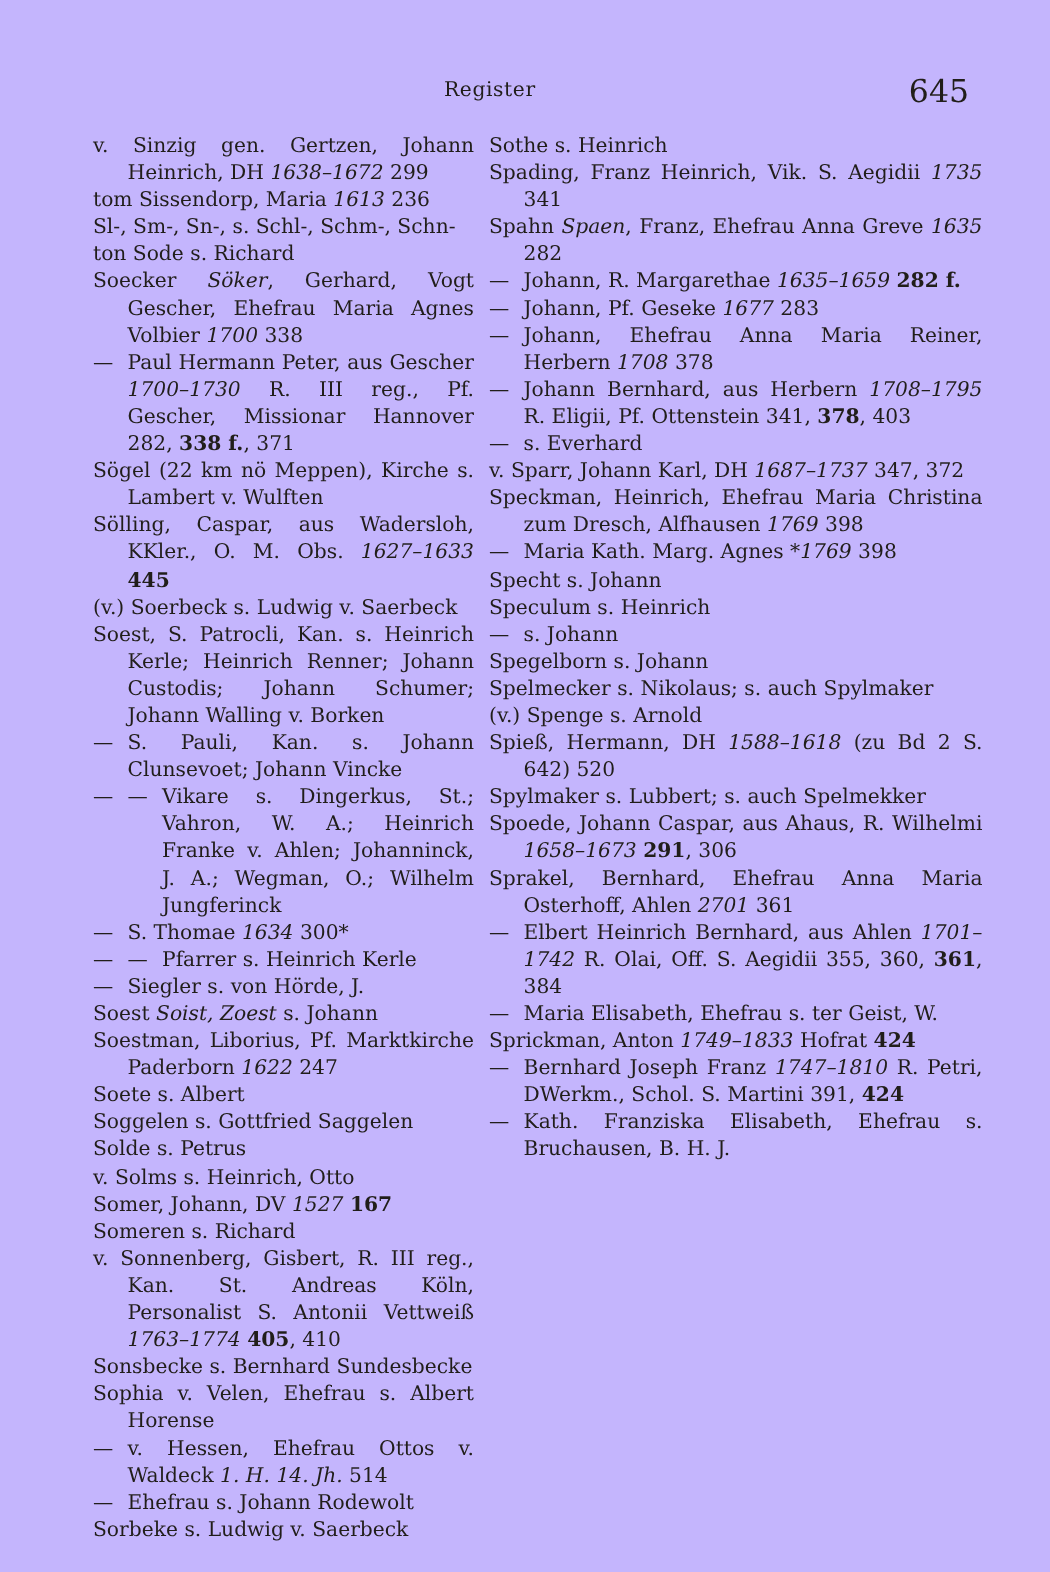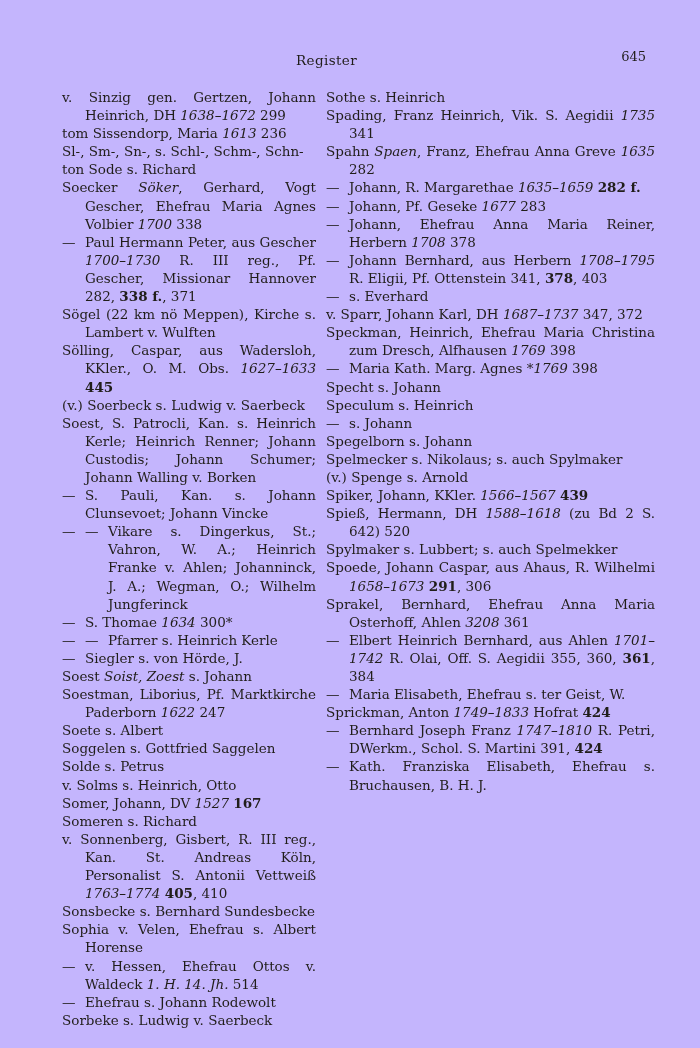--- a/index.html
+++ b/index.html
@@ -10,21 +10,21 @@
     font-family:"DejaVu Serif", serif;
     color:#211e1a;
     overflow:hidden;
   }
   .running-header{
     position:absolute;top:52px;left:296px;
     font-size:13.5px;letter-spacing:.4px;
   }
   .page-number{
     position:absolute;top:49px;left:600px;width:46px;
-    text-align:right;font-size:13px;
+    text-align:right;font-size:21px;
   }
   .col{
     position:absolute;top:88px;
     font-size:13.5px;line-height:18.1px;
     text-align:justify;
     text-rendering:optimizeLegibility;
   }
   #col-left{left:62px;width:254px;}
   #col-right{left:326px;width:329px;}
   .entry{margin:0;padding-left:23px;text-indent:-23px;}
@@ -81,24 +81,23 @@
       <p class="entry"><span class="dash">—</span>s. Everhard</p>
       <p class="entry">v. Sparr, Johann Karl, DH <i>1687–1737</i> 347, 372</p>
       <p class="entry">Speckman, Heinrich, Ehefrau Maria Christina zum Dresch, Alfhausen <i>1769</i> 398</p>
       <p class="entry"><span class="dash">—</span>Maria Kath. Marg. Agnes *<i>1769</i> 398</p>
       <p class="entry">Specht s. Johann</p>
       <p class="entry">Speculum s. Heinrich</p>
       <p class="entry"><span class="dash">—</span>s. Johann</p>
       <p class="entry">Spegelborn s. Johann</p>
       <p class="entry">Spelmecker s. Nikolaus; s. auch Spylmaker</p>
       <p class="entry">(v.) Spenge s. Arnold</p>
-      <p class="entry">Spiker, Johann, KKler. <i>1566–1567</i> <b>439</b></p>
       <p class="entry">Spieß, Hermann, DH <i>1588–1618</i> (zu Bd 2 S. 642) 520</p>
       <p class="entry">Spylmaker s. Lubbert; s. auch Spelmekker</p>
       <p class="entry">Spoede, Johann Caspar, aus Ahaus, R. Wilhelmi <i>1658–1673</i> <b>291</b>, 306</p>
-      <p class="entry">Sprakel, Bernhard, Ehefrau Anna Maria Osterhoff, Ahlen <i>3208</i> 361</p>
+      <p class="entry">Sprakel, Bernhard, Ehefrau Anna Maria Osterhoff, Ahlen <i>2701</i> 361</p>
       <p class="entry"><span class="dash">—</span>Elbert Heinrich Bernhard, aus Ahlen <i>1701–1742</i> R. Olai, Off. S. Aegidii 355, 360, <b>361</b>, 384</p>
       <p class="entry"><span class="dash">—</span>Maria Elisabeth, Ehefrau s. ter Geist, W.</p>
       <p class="entry">Sprickman, Anton <i>1749–1833</i> Hofrat <b>424</b></p>
       <p class="entry"><span class="dash">—</span>Bernhard Joseph Franz <i>1747–1810</i> R. Petri, DWerkm., Schol. S. Martini 391, <b>424</b></p>
       <p class="entry"><span class="dash">—</span>Kath. Franziska Elisabeth, Ehefrau s. Bruchausen, B. H. J.</p>
     </div>
 </div>
 
 </body></html>

